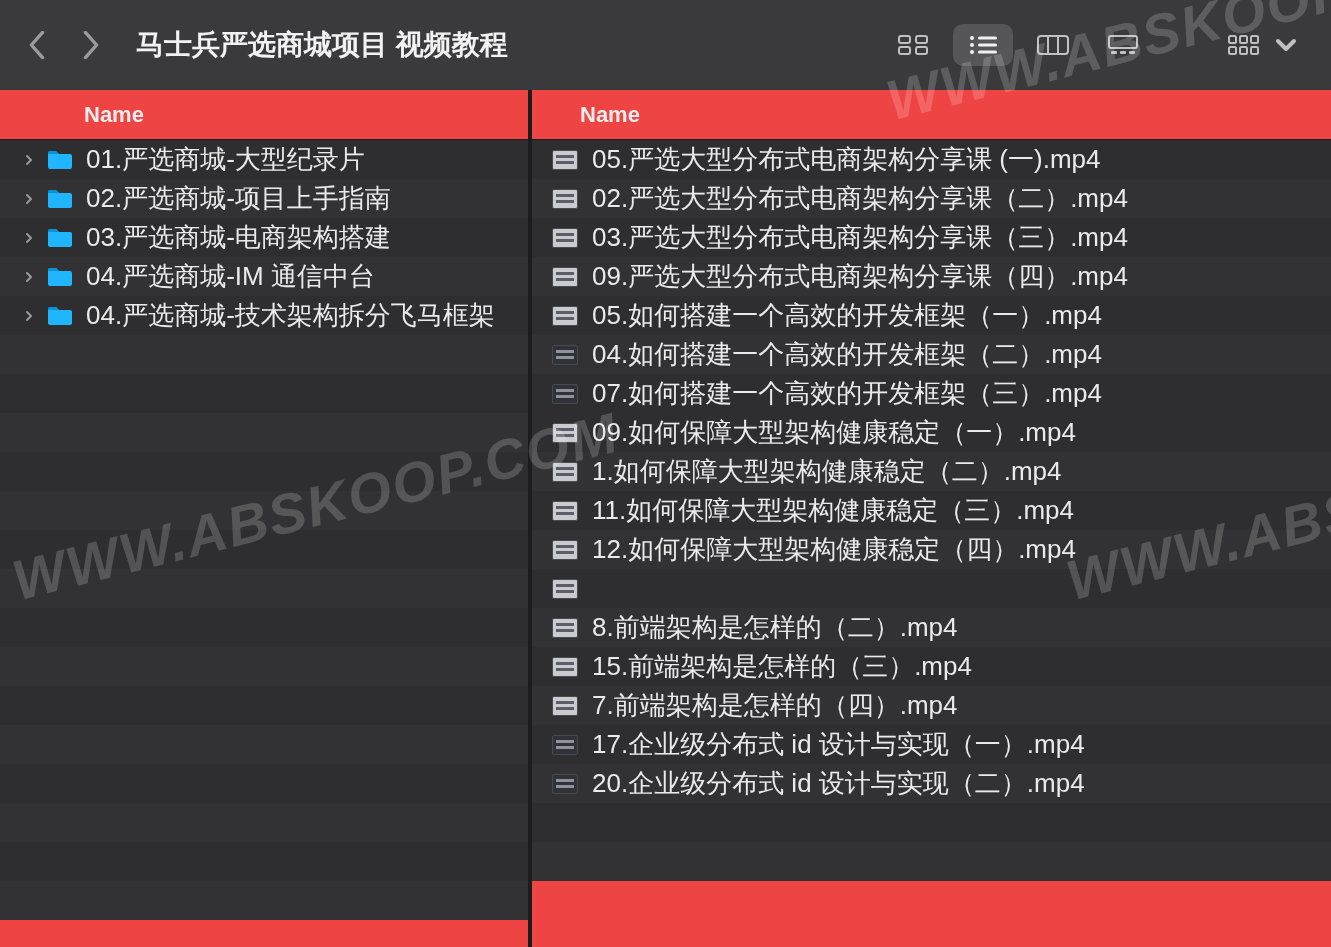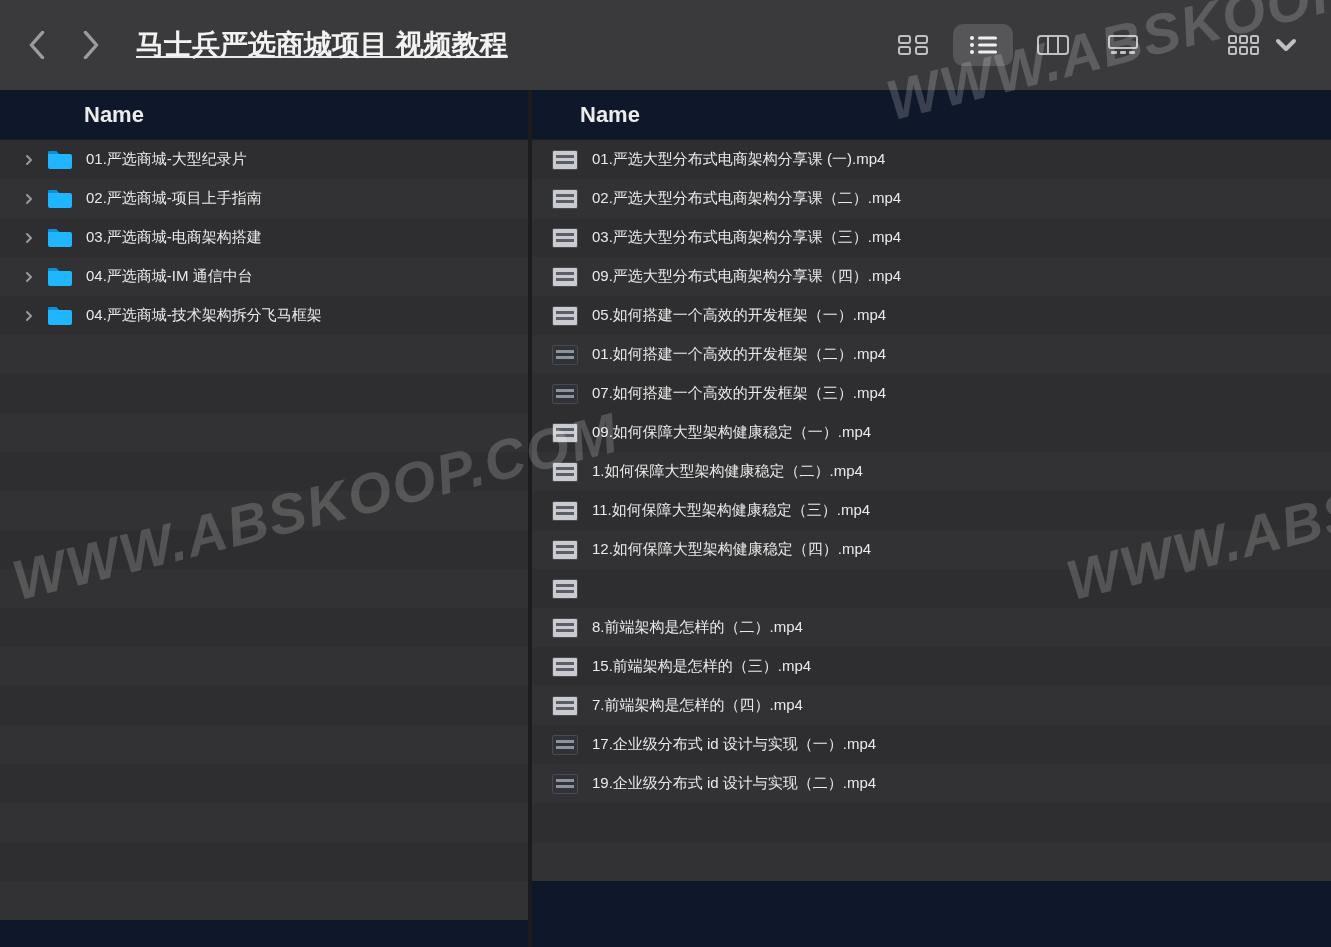--- a/index.html
+++ b/index.html
@@ -12,21 +12,20 @@
   }
 
   
   .toolbar {
     height: 90px;
     display: flex;
     align-items: center;
     padding: 16px 28px;
     background: #3a3a3c;
     gap: 18px;
-    text-decoration: underline;
   }
   .nav-arrows { display: flex; gap: 36px; padding-right: 12px;}
   .nav-arrow {
     width: 18px; height: 28px; display:flex; align-items:center; justify-content:center;
     color: #9c9c9e; cursor: pointer;
   }
   .nav-arrow svg { width: 18px; height: 28px; }
   .title {
     font-size: 28px; font-weight: 700; color: #f2f2f2; flex: 0 0 auto;
     margin-left: 6px;
@@ -43,39 +42,39 @@
   .group-menu { display:flex; align-items:center; gap:8px; color:#c0c0c2; margin-left:56px; }
   .group-menu svg { width: 34px; height: 24px; }
   .chev { width:14px;height:14px; }
 
   
   .content {
     display: flex; height: calc(100% - 90px);
   }
   .panel {
     display:flex; flex-direction:column; min-width:0;
-    background:#0f172a;
+    background:#ef4444;
   }
   .panel.left { width: 528px; }
   .panel.right { flex: 1; }
   .panel-divider { width:4px; background:#1c1c1e; }
 
   .col-header {
     height: 50px; display:flex; align-items:center; padding-left: 84px;
     font-size: 22px; font-weight:700; color:#ececec;
     border-bottom: 1px solid #1e1e20;
   }
   .panel.right .col-header { padding-left: 48px; }
 
   .rows { flex:1; overflow:hidden; }
 
   .row {
     height: 39px;
     display:flex; align-items:center;
-    font-size: 15px;
+    font-size: 26px;
     padding: 0 12px 0 20px;
     white-space: nowrap;
     color:#eaeaea;
   }
   .row.odd  { background:#2e2e30; }
   .row.even { background:#323234; }
   .row.blank { color:transparent; }
 
   
   .disclosure {
@@ -272,41 +271,41 @@
       </div>
   </div>
 
   <div class="panel-divider"></div>
 
   <div class="panel right">
     <div class="col-header">Name</div>
     <div class="rows" id="right-rows">
         <div class="row odd">
           <span class="file-ico"></span>
-          <span class="label">01.严选大型分布式电商架构分享课 (一).mp4</span>
+          <span class="label">05.严选大型分布式电商架构分享课 (一).mp4</span>
         </div>
         <div class="row even">
           <span class="file-ico"></span>
           <span class="label">02.严选大型分布式电商架构分享课（二）.mp4</span>
         </div>
         <div class="row odd">
           <span class="file-ico"></span>
           <span class="label">03.严选大型分布式电商架构分享课（三）.mp4</span>
         </div>
         <div class="row even">
           <span class="file-ico"></span>
           <span class="label">09.严选大型分布式电商架构分享课（四）.mp4</span>
         </div>
         <div class="row odd">
           <span class="file-ico"></span>
           <span class="label">05.如何搭建一个高效的开发框架（一）.mp4</span>
         </div>
         <div class="row even">
           <span class="file-ico dark"></span>
-          <span class="label">01.如何搭建一个高效的开发框架（二）.mp4</span>
+          <span class="label">04.如何搭建一个高效的开发框架（二）.mp4</span>
         </div>
         <div class="row odd">
           <span class="file-ico dark"></span>
           <span class="label">07.如何搭建一个高效的开发框架（三）.mp4</span>
         </div>
         <div class="row odd">
           <span class="file-ico"></span>
           <span class="label">09.如何保障大型架构健康稳定（一）.mp4</span>
         </div>
         <div class="row even">
@@ -335,21 +334,21 @@
         <div class="row even">
           <span class="file-ico"></span>
           <span class="label">7.前端架构是怎样的（四）.mp4</span>
         </div>
         <div class="row odd">
           <span class="file-ico dark"></span>
           <span class="label">17.企业级分布式 id 设计与实现（一）.mp4</span>
         </div>
         <div class="row even">
           <span class="file-ico dark"></span>
-          <span class="label">19.企业级分布式 id 设计与实现（二）.mp4</span>
+          <span class="label">20.企业级分布式 id 设计与实现（二）.mp4</span>
         </div>
         <div class="row odd blank"></div>
         <div class="row even blank"></div>
       </div>
   </div>
 
 </div>
 
 <div class="wm" style="left:880px; top:70px; transform:rotate(-14deg);">WWW.ABSKOOP.COM</div>
 <div class="wm" style="left:6px;   top:550px; transform:rotate(-14deg);">WWW.ABSKOOP.COM</div>

